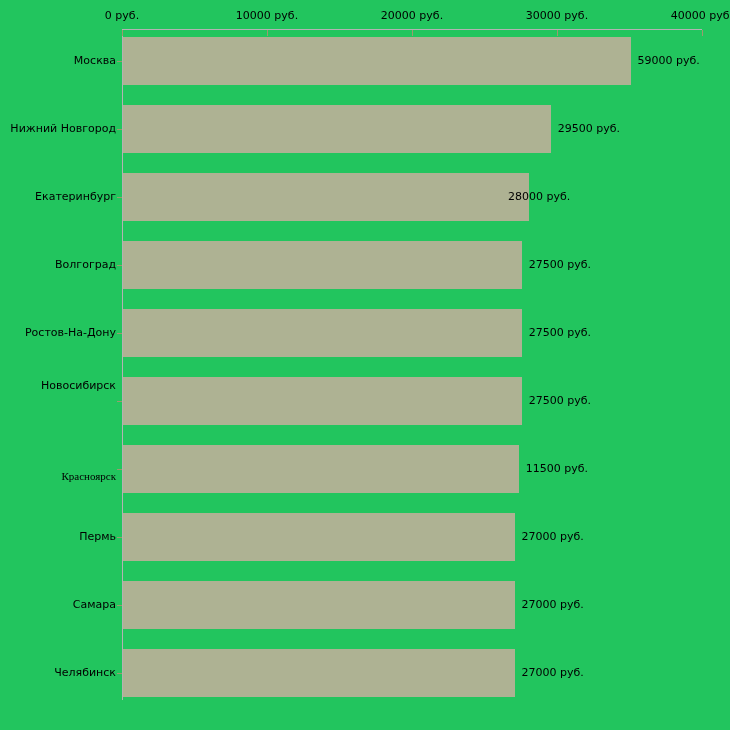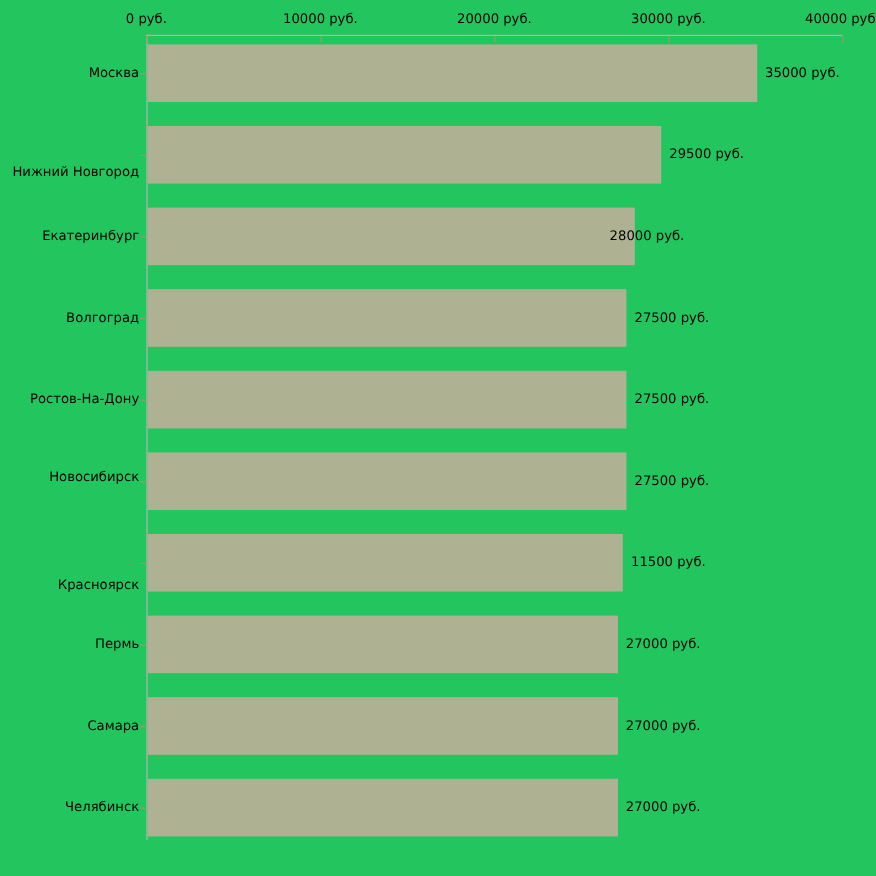--- a/index.html
+++ b/index.html
@@ -126,34 +126,34 @@
       <div class="y-tick" style="top: 333px;"></div>
       <div class="y-tick" style="top: 401px;"></div>
       <div class="y-tick" style="top: 469px;"></div>
       <div class="y-tick" style="top: 537px;"></div>
       <div class="y-tick" style="top: 605px;"></div>
       <div class="y-tick" style="top: 673px;"></div>
     </div>
 
   <div id="cat-labels">
       <div class="cat-label" style="top: 61px; padding-left: 25px;">Москва</div>
-      <div class="cat-label" style="top: 144px;">Нижний Новгород</div>
+      <div class="cat-label" style="top: 129px;">Нижний Новгород</div>
       <div class="cat-label" style="top: 197px;">Екатеринбург</div>
       <div class="cat-label" style="top: 265px;">Волгоград</div>
       <div class="cat-label" style="top: 333px;">Ростов-На-Дону</div>
-      <div class="cat-label" style="top: 398px;">Новосибирск</div>
-      <div class="cat-label" style="top: 488px;">Красноярск</div>
+      <div class="cat-label" style="top: 386px;">Новосибирск</div>
+      <div class="cat-label" style="top: 476px; font-family: Liberation Serif, serif;">Красноярск</div>
       <div class="cat-label" style="top: 537px;">Пермь</div>
       <div class="cat-label" style="top: 605px;">Самара</div>
       <div class="cat-label" style="top: 673px;">Челябинск</div>
     </div>
 
   <div id="bars">
       <div class="bar" style="left: 123px; top: 37px; width: 507.5px; height: 48px; background: rgb(174, 178, 147);"></div>
-      <div class="bar-value" style="left: 637.5px; top: 61px;">35000 руб.</div>
+      <div class="bar-value" style="left: 637.5px; top: 61px;">59000 руб.</div>
       <div class="bar" style="left: 123px; top: 105px; width: 427.75px; height: 48px; background: rgb(174, 178, 147);"></div>
       <div class="bar-value" style="left: 557.75px; top: 129px;">29500 руб.</div>
       <div class="bar" style="left: 123px; top: 173px; width: 406px; height: 48px; background: rgb(174, 178, 147);"></div>
       <div class="bar-value" style="left: 508px; top: 197px;">28000 руб.</div>
       <div class="bar" style="left: 123px; top: 241px; width: 398.75px; height: 48px; background: rgb(174, 178, 147);"></div>
       <div class="bar-value" style="left: 528.75px; top: 265px;">27500 руб.</div>
       <div class="bar" style="left: 123px; top: 309px; width: 398.75px; height: 48px; background: rgb(174, 178, 147);"></div>
       <div class="bar-value" style="left: 528.75px; top: 333px;">27500 руб.</div>
       <div class="bar" style="left: 123px; top: 377px; width: 398.75px; height: 48px; background: rgb(174, 178, 147);"></div>
       <div class="bar-value" style="left: 528.75px; top: 401px;">27500 руб.</div>

